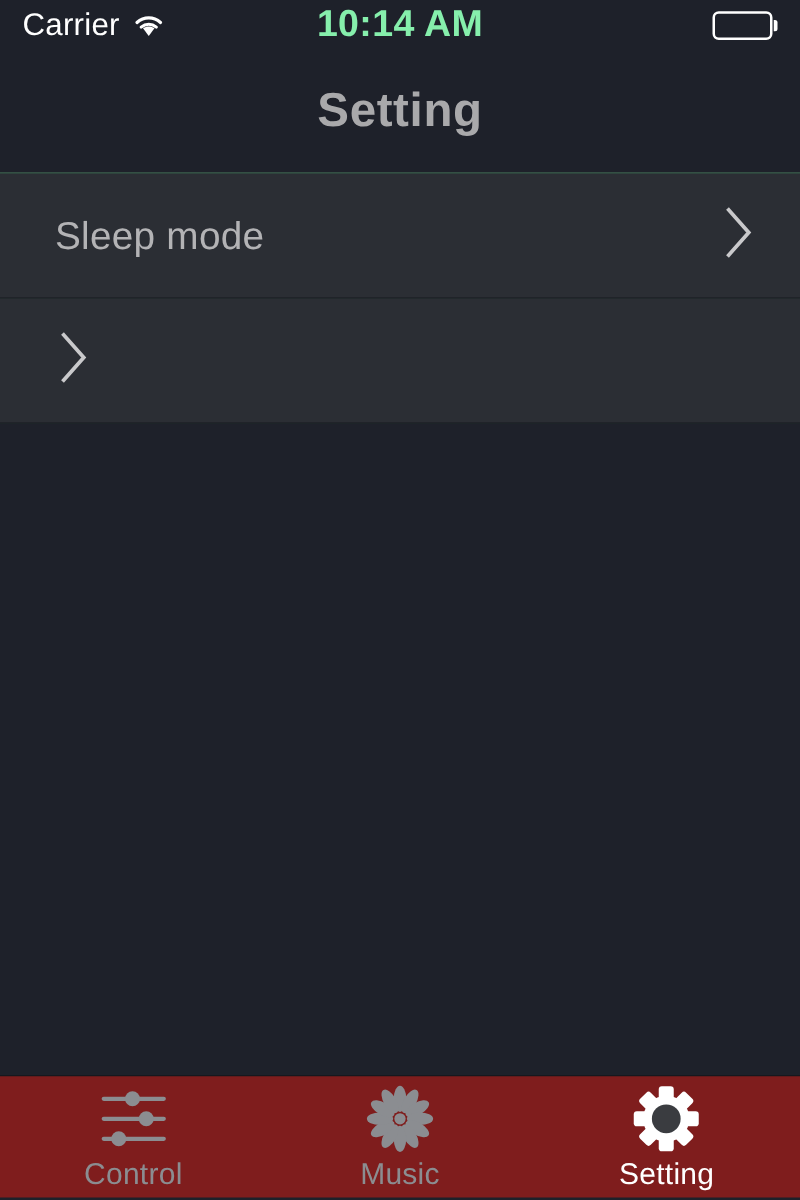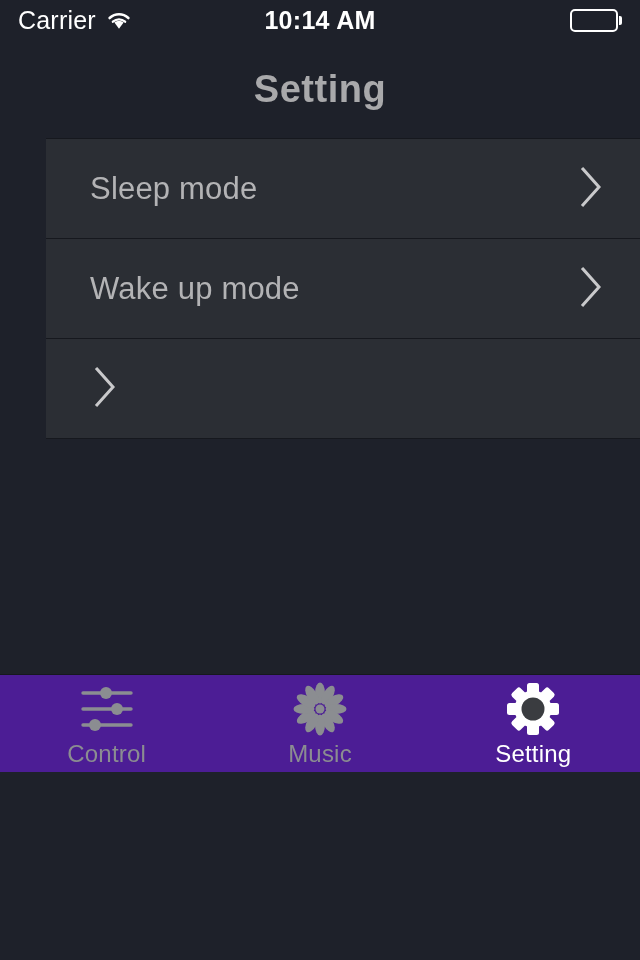--- a/index.html
+++ b/index.html
@@ -6,41 +6,41 @@
 
   html, body {
     width:640px; height:960px;
     background:#1e212a;
     font-family:"Liberation Sans", sans-serif;
     overflow:hidden;
   }
 
   #app {
     position:relative;
-    width:640px; height:772px;
+    width:640px; height:958px;
     background:#1e212a;
     display:flex;
     flex-direction:column;
   }
 
   
   .statusbar {
     height:40px;
     flex:0 0 40px;
     background:#1e212a;
     display:flex;
     align-items:center;
     padding:0 18px;
     color:#ffffff;
   }
   .sb-left { display:flex; align-items:center; gap:10px; flex:1 1 0; }
   .sb-center { flex:0 0 auto; display:flex; justify-content:center; }
   .sb-right { flex:1 1 0; display:flex; justify-content:flex-end; align-items:center; }
   .carrier-text { font-size:25px; letter-spacing:.2px; color:#fff; }
-  .clock-text { font-size:25px; font-weight:bold; color:#ffffff; letter-spacing:.3px; }
+  .clock-text { font-size:30px; font-weight:bold; color:#86efac; letter-spacing:.3px; }
   .wifi-icon { width:26px; height:20px; display:block; }
   .battery { display:flex; align-items:center; }
   .battery-body {
     width:48px; height:23px;
     border:2.5px solid #ffffff;
     border-radius:5px;
     padding:2px;
   }
   .battery-fill { width:100%; height:100%; background:#ffffff; border-radius:2px; }
   .battery-cap {
@@ -62,21 +62,20 @@
     font-weight:bold;
     color:#a9a9ab;
     letter-spacing:.5px;
   }
 
   
   .list {
     flex:0 0 auto;
     background:#86efac;
     border-top:1px solid #16181e;
-    margin-left:46px;
   }
   .row {
     height:100px;
     background:#2b2e34;
     display:flex;
     align-items:center;
     padding:0 34px 0 44px;
     border-bottom:1px solid #16181e;
     cursor:pointer;
   }
@@ -89,21 +88,21 @@
   }
   .chev { width:30px; height:46px; flex:0 0 auto; }
 
   
   .content-fill { flex:1 1 auto; background:#1e212a; }
 
   
   .tabbar {
     flex:0 0 98px;
     height:98px;
-    background:#4c1d95;
+    background:#7f1d1d;
     border-top:1px solid #16181e;
     display:flex;
   }
   .tab {
     flex:1 1 0;
     display:flex;
     flex-direction:column;
     align-items:center;
     justify-content:center;
     gap:5px;
@@ -149,28 +148,20 @@
 
     <div class="row">
       <span class="row-label">Sleep mode</span>
       <span>
         <svg class="chev" viewBox="0 0 30 46" xmlns="http://www.w3.org/2000/svg">
           <path d="M7 5 L23 23 L7 41" stroke="#c9c9cb" stroke-width="3" fill="none" stroke-linecap="square" stroke-linejoin="miter"></path>
         </svg>
       </span>
     </div>
 
-    <div class="row">
-      <span class="row-label">Wake up mode</span>
-      <span>
-        <svg class="chev" viewBox="0 0 30 46" xmlns="http://www.w3.org/2000/svg">
-          <path d="M7 5 L23 23 L7 41" stroke="#c9c9cb" stroke-width="3" fill="none" stroke-linecap="square" stroke-linejoin="miter"></path>
-        </svg>
-      </span>
-    </div>
 
     <div class="row">
       <span>
         <svg class="chev" viewBox="0 0 30 46" xmlns="http://www.w3.org/2000/svg">
           <path d="M7 5 L23 23 L7 41" stroke="#c9c9cb" stroke-width="3" fill="none" stroke-linecap="square" stroke-linejoin="miter"></path>
         </svg>
       </span>
     </div>
 
   </div>

